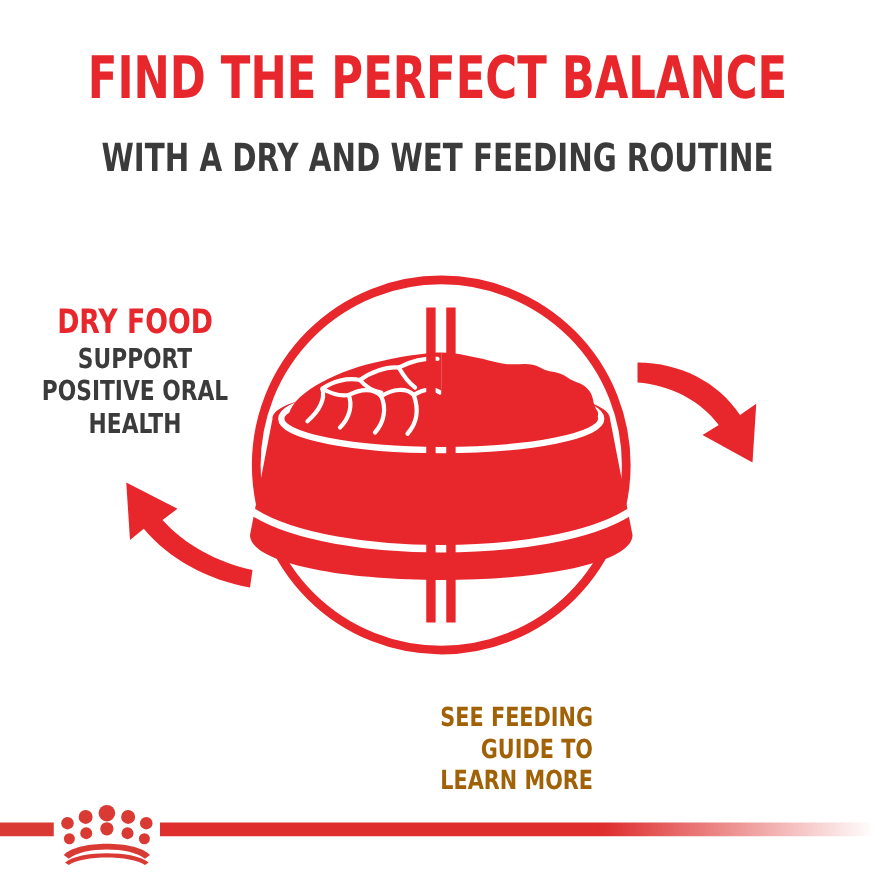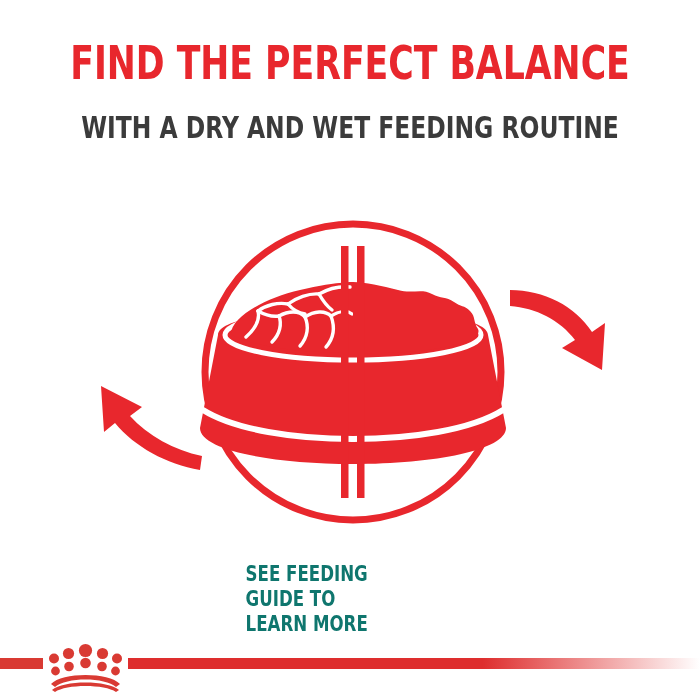--- a/index.html
+++ b/index.html
@@ -77,22 +77,22 @@
   }
   #label-dry { left: 8px;  top: 243px; width: 200px; }
   #label-wet { left: 492px; top: 388px; width: 204px; }
 
   
   #caption {
     position: absolute;
     left: 230px;
     top: 562px;
     width: 260px;
-    text-align: left;
-    color: #0f766e;
+    text-align: right;
+    color: #a16207;
     font-family: "Liberation Sans Narrow", "DejaVu Sans Condensed", "Liberation Sans", sans-serif;
     font-weight: bold;
     font-size: 21px;
     line-height: 25px;
   }
   #caption .line { transform: scaleX(0.88); }
 
   
   #illustration {
     position: absolute;
@@ -114,20 +114,28 @@
 </head>
 <body>
 
 <div id="page">
 
   <div class="headline-block">
     <div class="headline">FIND THE PERFECT BALANCE</div>
     <div class="subheadline">WITH A DRY AND WET FEEDING ROUTINE</div>
   </div>
 
+  <div class="side-label" id="label-dry">
+    <div class="title">DRY FOOD</div>
+    <div class="desc">
+      <div>SUPPORT</div>
+      <div>POSITIVE ORAL</div>
+      <div>HEALTH</div>
+    </div>
+  </div>
 
 
   <div id="illustration">
     <svg viewBox="0 0 580 320" width="580" height="320">
 
       <circle cx="293" cy="162" r="148" fill="none" stroke="#e8272d" stroke-width="7"></circle>
 
       <g>
 
         <path d="M 158 125

